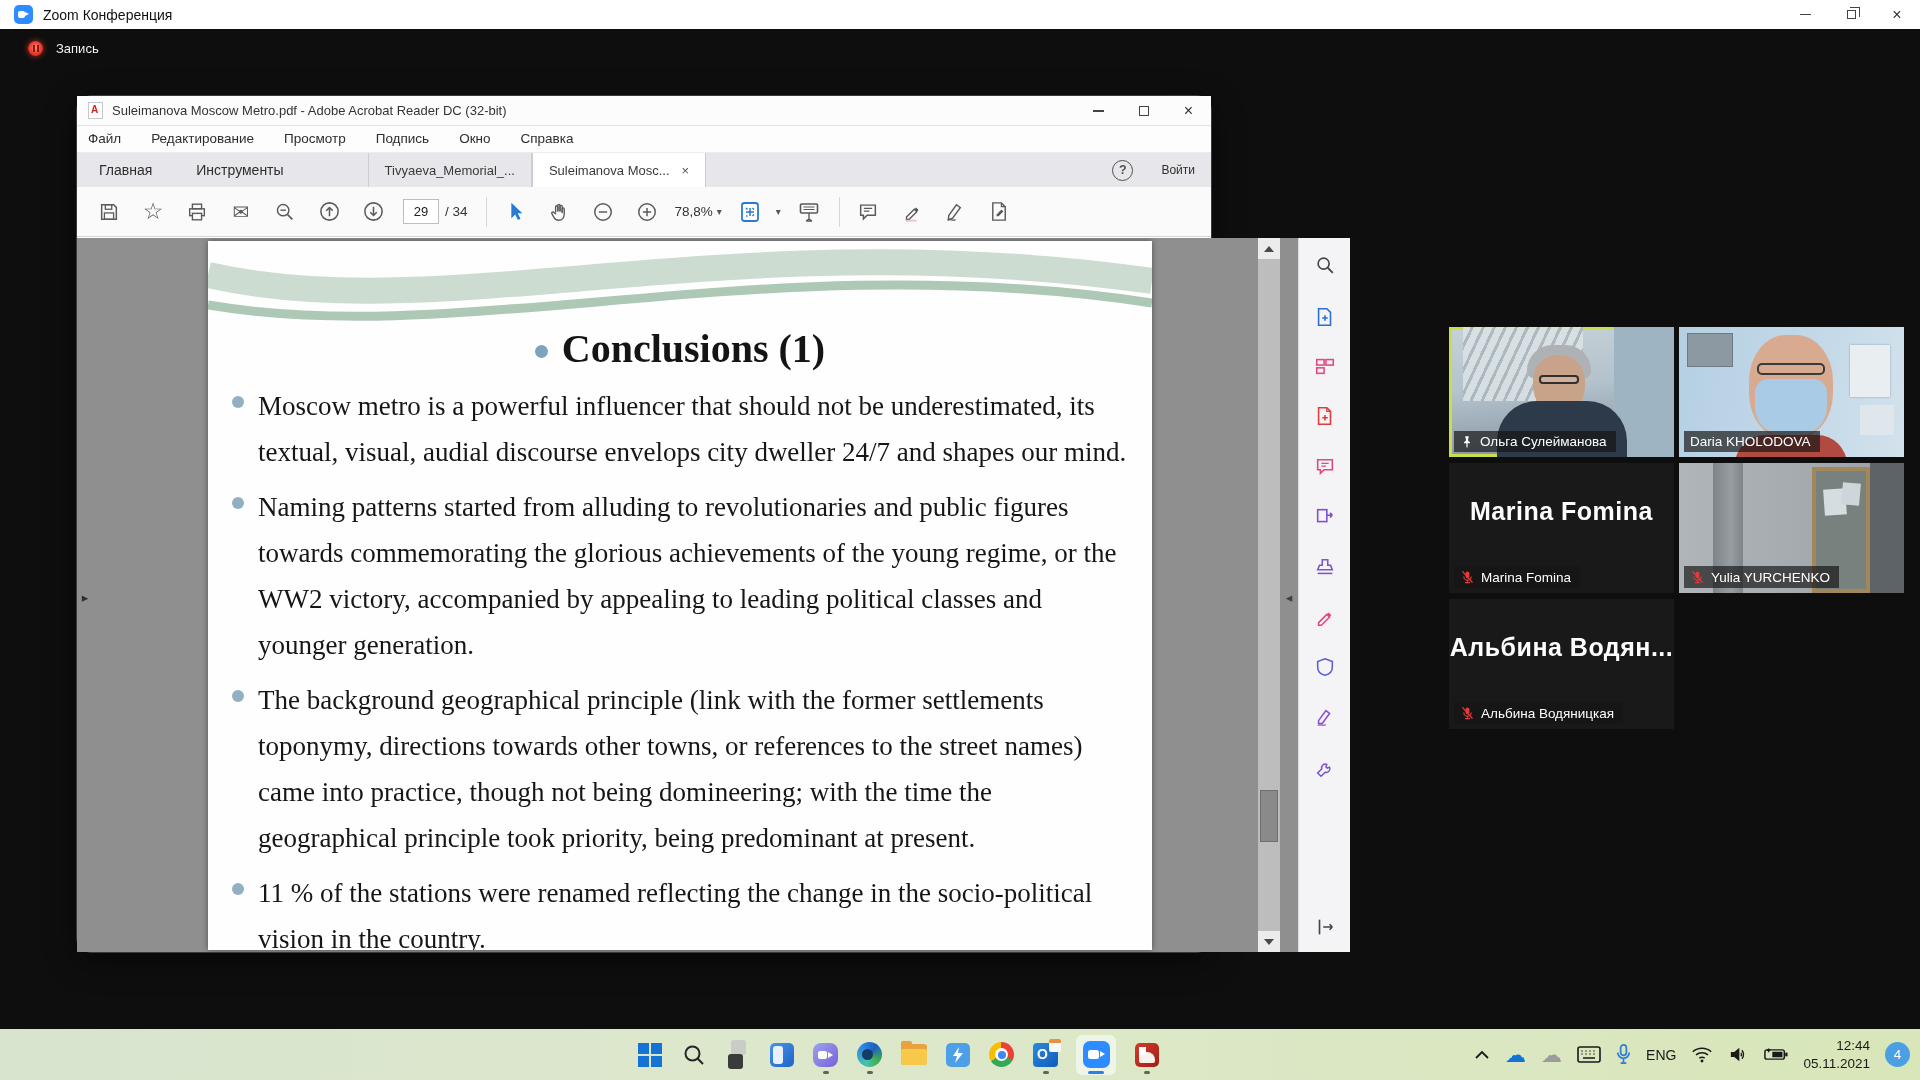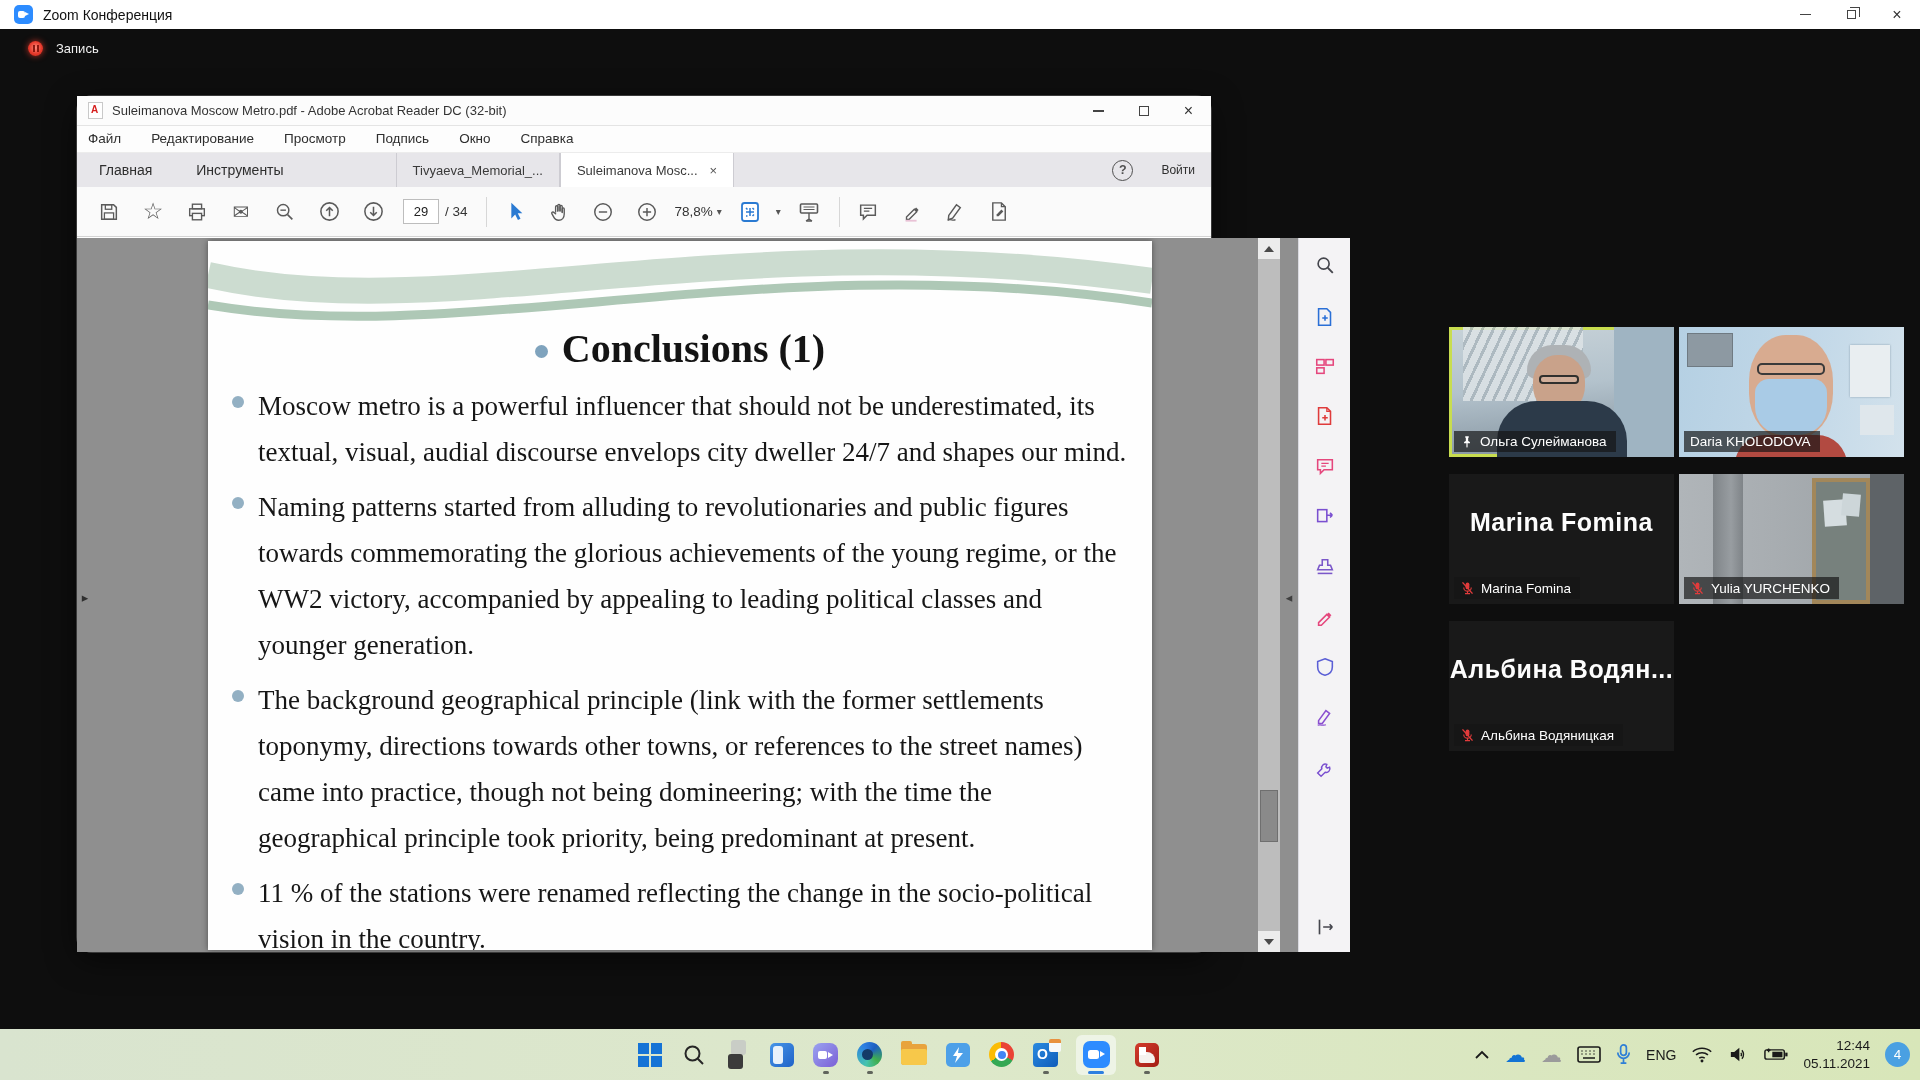--- a/index.html
+++ b/index.html
@@ -33,21 +33,21 @@
   .pdf-icon:before { content:"A"; position:absolute; left:2px; top:2px; font-size:10px; font-weight:bold; color:#d6201f; line-height:1; }
   .acr-title { margin-left:9px; font-size:13px; color:#333; }
   .acr-controls { position:absolute; right:0; top:0; height:30px; display:flex; }
   .acr-btn { width:45px; height:30px; display:flex; align-items:center; justify-content:center; color:#444; }
 
   .acr-menubar { height:27px; background:#fdfdfd; display:flex; align-items:flex-end; padding-left:2px; gap:12px; border-bottom:1px solid #ececec; }
   .menu-item { font-size:13.5px; color:#2e2e2e; padding:0 9px; height:27px; display:flex; align-items:center; cursor:default; }
 
   .acr-tabbar { height:34px; background:#e7e6ea; display:flex; align-items:stretch; position:relative; }
   .nav-tab { font-size:14px; color:#2e2e2e; display:flex; align-items:center; padding:0 22px; cursor:default; }
-  .doc-tab { font-size:13px; color:#3a3a3a; display:flex; align-items:center; padding:0 16px; border-left:1px solid #cdccd2; border-right:1px solid #cdccd2; max-width:196px; white-space:nowrap; margin-left:90px; }
+  .doc-tab { font-size:13px; color:#3a3a3a; display:flex; align-items:center; padding:0 16px; border-left:1px solid #cdccd2; border-right:1px solid #cdccd2; max-width:196px; white-space:nowrap; margin-left:62px; }
   .doc-tab.active { background:#ffffff; border-left:1px solid #cdccd2; border-right:1px solid #cdccd2; margin-left:0; gap:12px; }
   .tab-close { font-size:13px; color:#555; }
   .tab-right { position:absolute; right:16px; top:0; height:34px; display:flex; align-items:center; gap:28px; }
   .help-circle { width:21px; height:21px; border:1.6px solid #4f4f4f; border-radius:50%; display:flex; align-items:center; justify-content:center; font-size:12.5px; color:#4f4f4f; font-weight:bold; }
   .signin { font-size:12px; color:#2e2e2e; }
 
   .acr-toolbar { height:50px; background:#fafafa; border-bottom:1px solid #d4d4d4; display:flex; align-items:center; padding-left:14px; position:relative; }
   .tbtn { width:36px; height:36px; display:flex; align-items:center; justify-content:center; margin-right:8px; border-radius:3px; }
   .tbtn svg { display:block; }
   .tb-star { font-size:23px; color:#5a5a5a; line-height:1; }
@@ -74,21 +74,21 @@
   .tri-up { width:0; height:0; border-left:5px solid transparent; border-right:5px solid transparent; border-bottom:6px solid #4a4a4a; }
   .tri-down { width:0; height:0; border-left:5px solid transparent; border-right:5px solid transparent; border-top:6px solid #4a4a4a; }
   .sb-thumb { position:absolute; left:2px; top:552px; width:18px; height:52px; background:#8a8a8a; border:1px solid #6f6f6f; }
   .panel-collapse { position:absolute; right:54px; top:346px; width:14px; height:26px; display:flex; align-items:center; justify-content:center; color:#3f3f3f; font-size:13px; }
   .left-expand { position:absolute; left:1px; top:346px; width:14px; height:26px; display:flex; align-items:center; justify-content:center; color:#2f2f2f; font-size:13px; }
 
   .tools-rail { position:absolute; right:0; top:0; width:52px; height:714px; background:#f4f3f5; border-left:1px solid #dadae0; }
   .rail-icon { position:absolute; left:13px; width:26px; height:26px; display:flex; align-items:center; justify-content:center; }
 
   
-  .participants { position:absolute; left:1449px; top:298px; width:455px; height:402px; display:grid; grid-template-columns:225px 225px; grid-template-rows:130px 130px 130px; gap:17px 5px; }
+  .participants { position:absolute; left:1449px; top:298px; width:455px; height:402px; display:grid; grid-template-columns:225px 225px; grid-template-rows:130px 130px 130px; gap:6px 5px; }
   .tile { position:relative; background:#191919; overflow:hidden; }
   .tile.speaking { outline:3px solid #c8dd4f; outline-offset:-3px; }
   .name-tag { position:absolute; left:5px; bottom:5px; display:flex; align-items:center; gap:6px; background:rgba(20,20,20,.68); padding:3px 9px 3px 6px; color:#fff; font-size:13.5px; white-space:nowrap; }
   .big-name { position:absolute; left:0; top:34px; width:100%; text-align:center; color:#fdfdfd; font-size:25px; font-weight:bold; letter-spacing:.5px; }
   .decor { position:absolute; }
 
   
   .sc-olga { background:linear-gradient(175deg,#c7d2d8 0%,#b3c2cc 45%,#7e8d99 100%); }
   .olga-blinds { left:14px; top:0; width:120px; height:74px; background:repeating-linear-gradient(115deg,#dde3e6 0 7px,#aab6bd 7px 10px); opacity:.85; }
   .olga-wall { right:0; top:0; width:60px; height:130px; background:#9fb4c2; }

